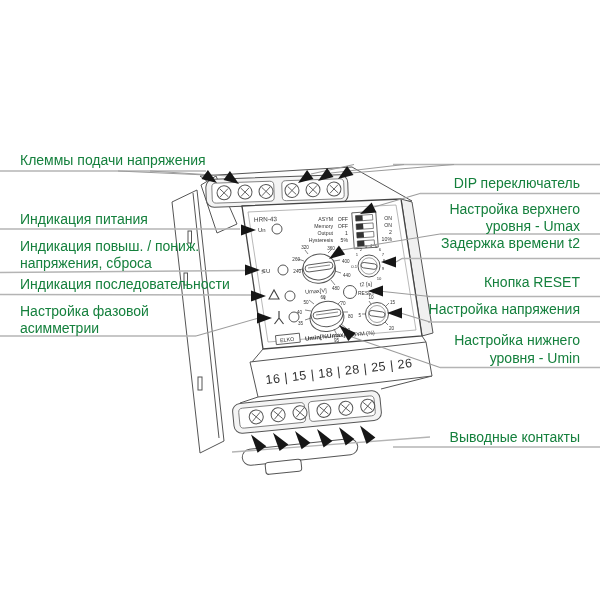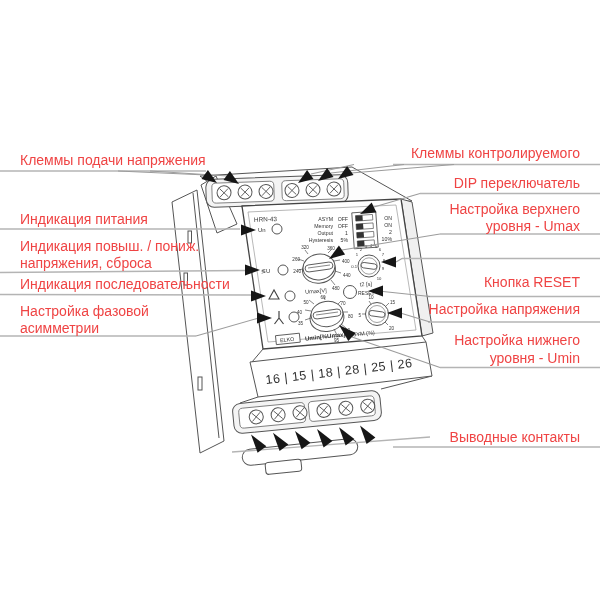--- a/index.html
+++ b/index.html
@@ -1,18 +1,18 @@
 <!DOCTYPE html>
 <html><head>
 <meta charset="utf-8">
 <style>
   html,body{margin:0;padding:0;background:#fff;}
   .stage{position:relative;width:600px;height:600px;background:#ffffff;overflow:hidden;
          font-family:"Liberation Sans",sans-serif;}
-  .callout{position:absolute;font-size:14px;line-height:16px;color:#ef4444;white-space:nowrap;}
+  .callout{position:absolute;font-size:14px;line-height:16px;color:#15803d;white-space:nowrap;}
   .callout.left{left:20px;text-align:left;}
   .callout.right{right:20px;text-align:right;}
   svg{position:absolute;left:0;top:0;}
   svg text{font-family:"Liberation Sans",sans-serif;fill:#333;}
   .tick{font-size:4.6px;}
   .tick2{font-size:4.2px;}
   .dlabel{font-size:5.6px;}
   .srow{font-size:5.2px;}
   .thin{stroke:#555;stroke-width:1;fill:none;}
   .arr{fill:#161616;stroke:none;}
@@ -278,22 +278,22 @@
 </svg>
 
   <div class="callout left" style="top:152px">Клеммы подачи напряжения</div>
   <div class="callout left" style="top:211px">Индикация питания</div>
   <div class="callout left" style="top:238px">Индикация повыш. / пониж.</div>
   <div class="callout left" style="top:255px">напряжения, сброса</div>
   <div class="callout left" style="top:276px">Индикация последовательности</div>
   <div class="callout left" style="top:303px">Настройка фазовой</div>
   <div class="callout left" style="top:320px">асимметрии</div>
 
-  <div class="callout right" style="top:145px">Клеммы контролируемого</div>
   <div class="callout right" style="top:175px">DIP переключатель</div>
   <div class="callout right" style="top:201px">Настройка верхнего</div>
   <div class="callout right" style="top:218px">уровня - Umax</div>
+  <div class="callout right" style="top:235px">Задержка времени t2</div>
   <div class="callout right" style="top:274px">Кнопка RESET</div>
   <div class="callout right" style="top:301px">Настройка напряжения</div>
   <div class="callout right" style="top:332px">Настройка нижнего</div>
   <div class="callout right" style="top:350px">уровня - Umin</div>
   <div class="callout right" style="top:429px">Выводные контакты</div>
 </div>
 
 </body></html>

